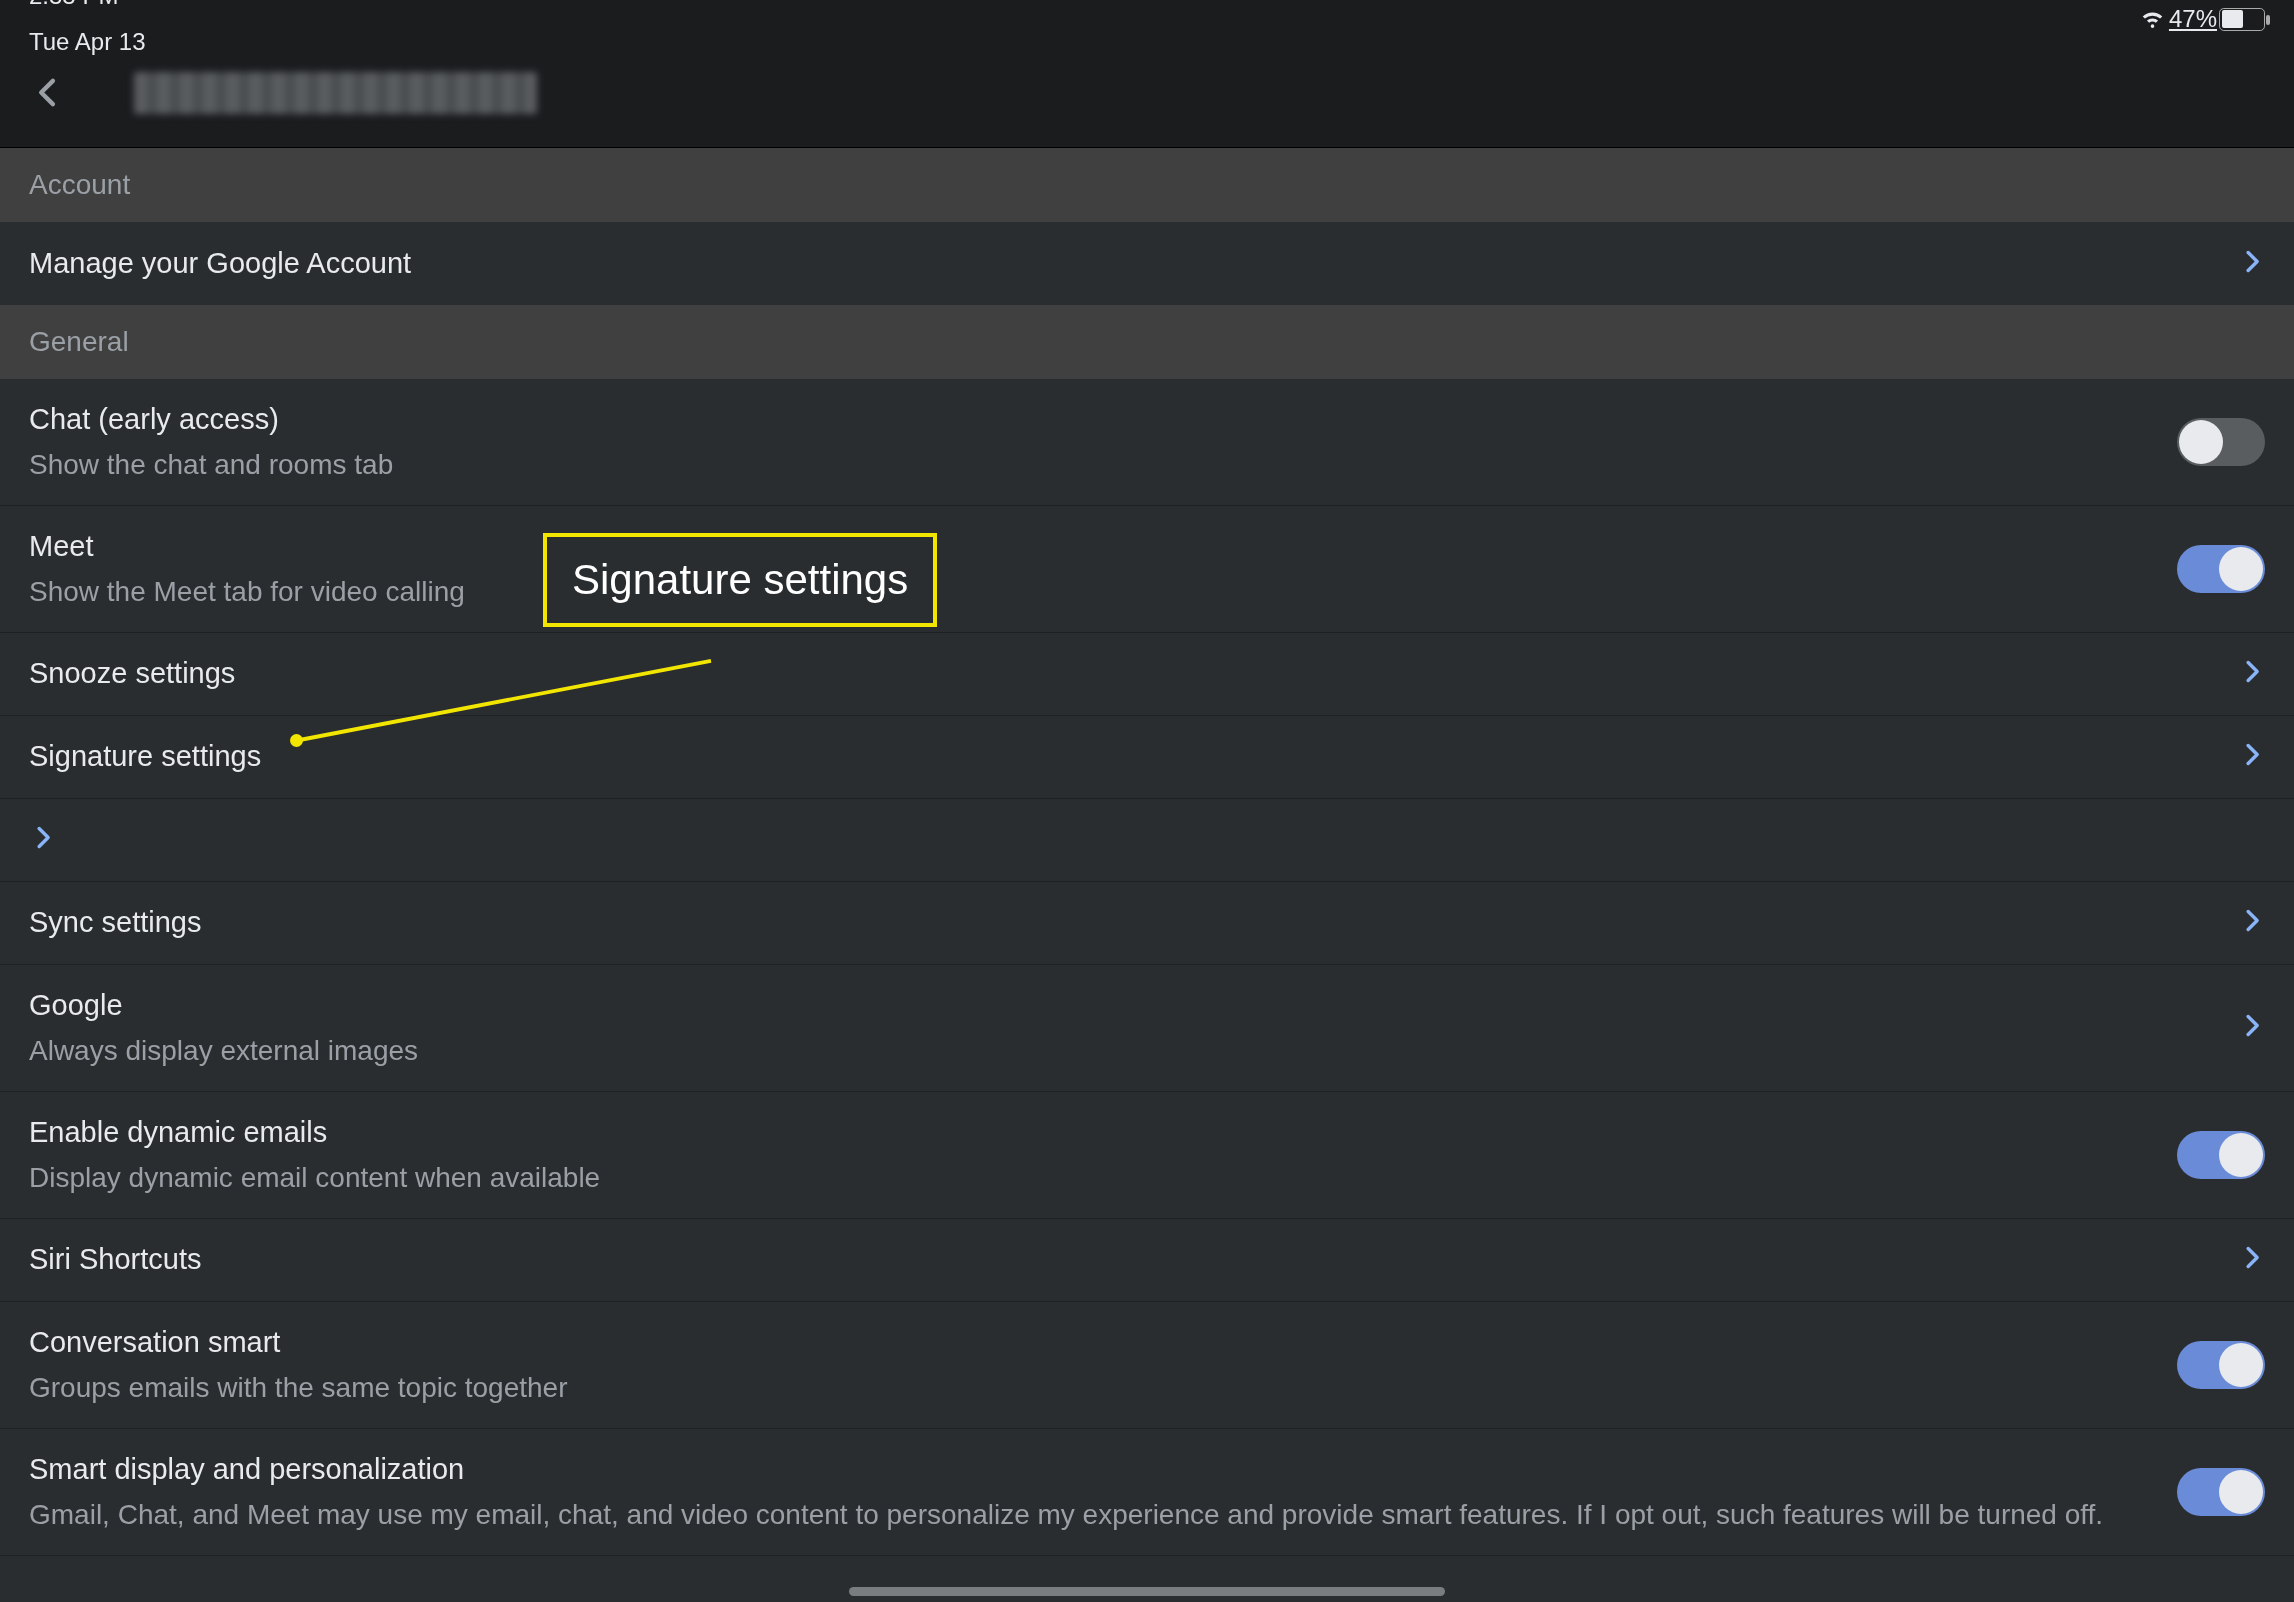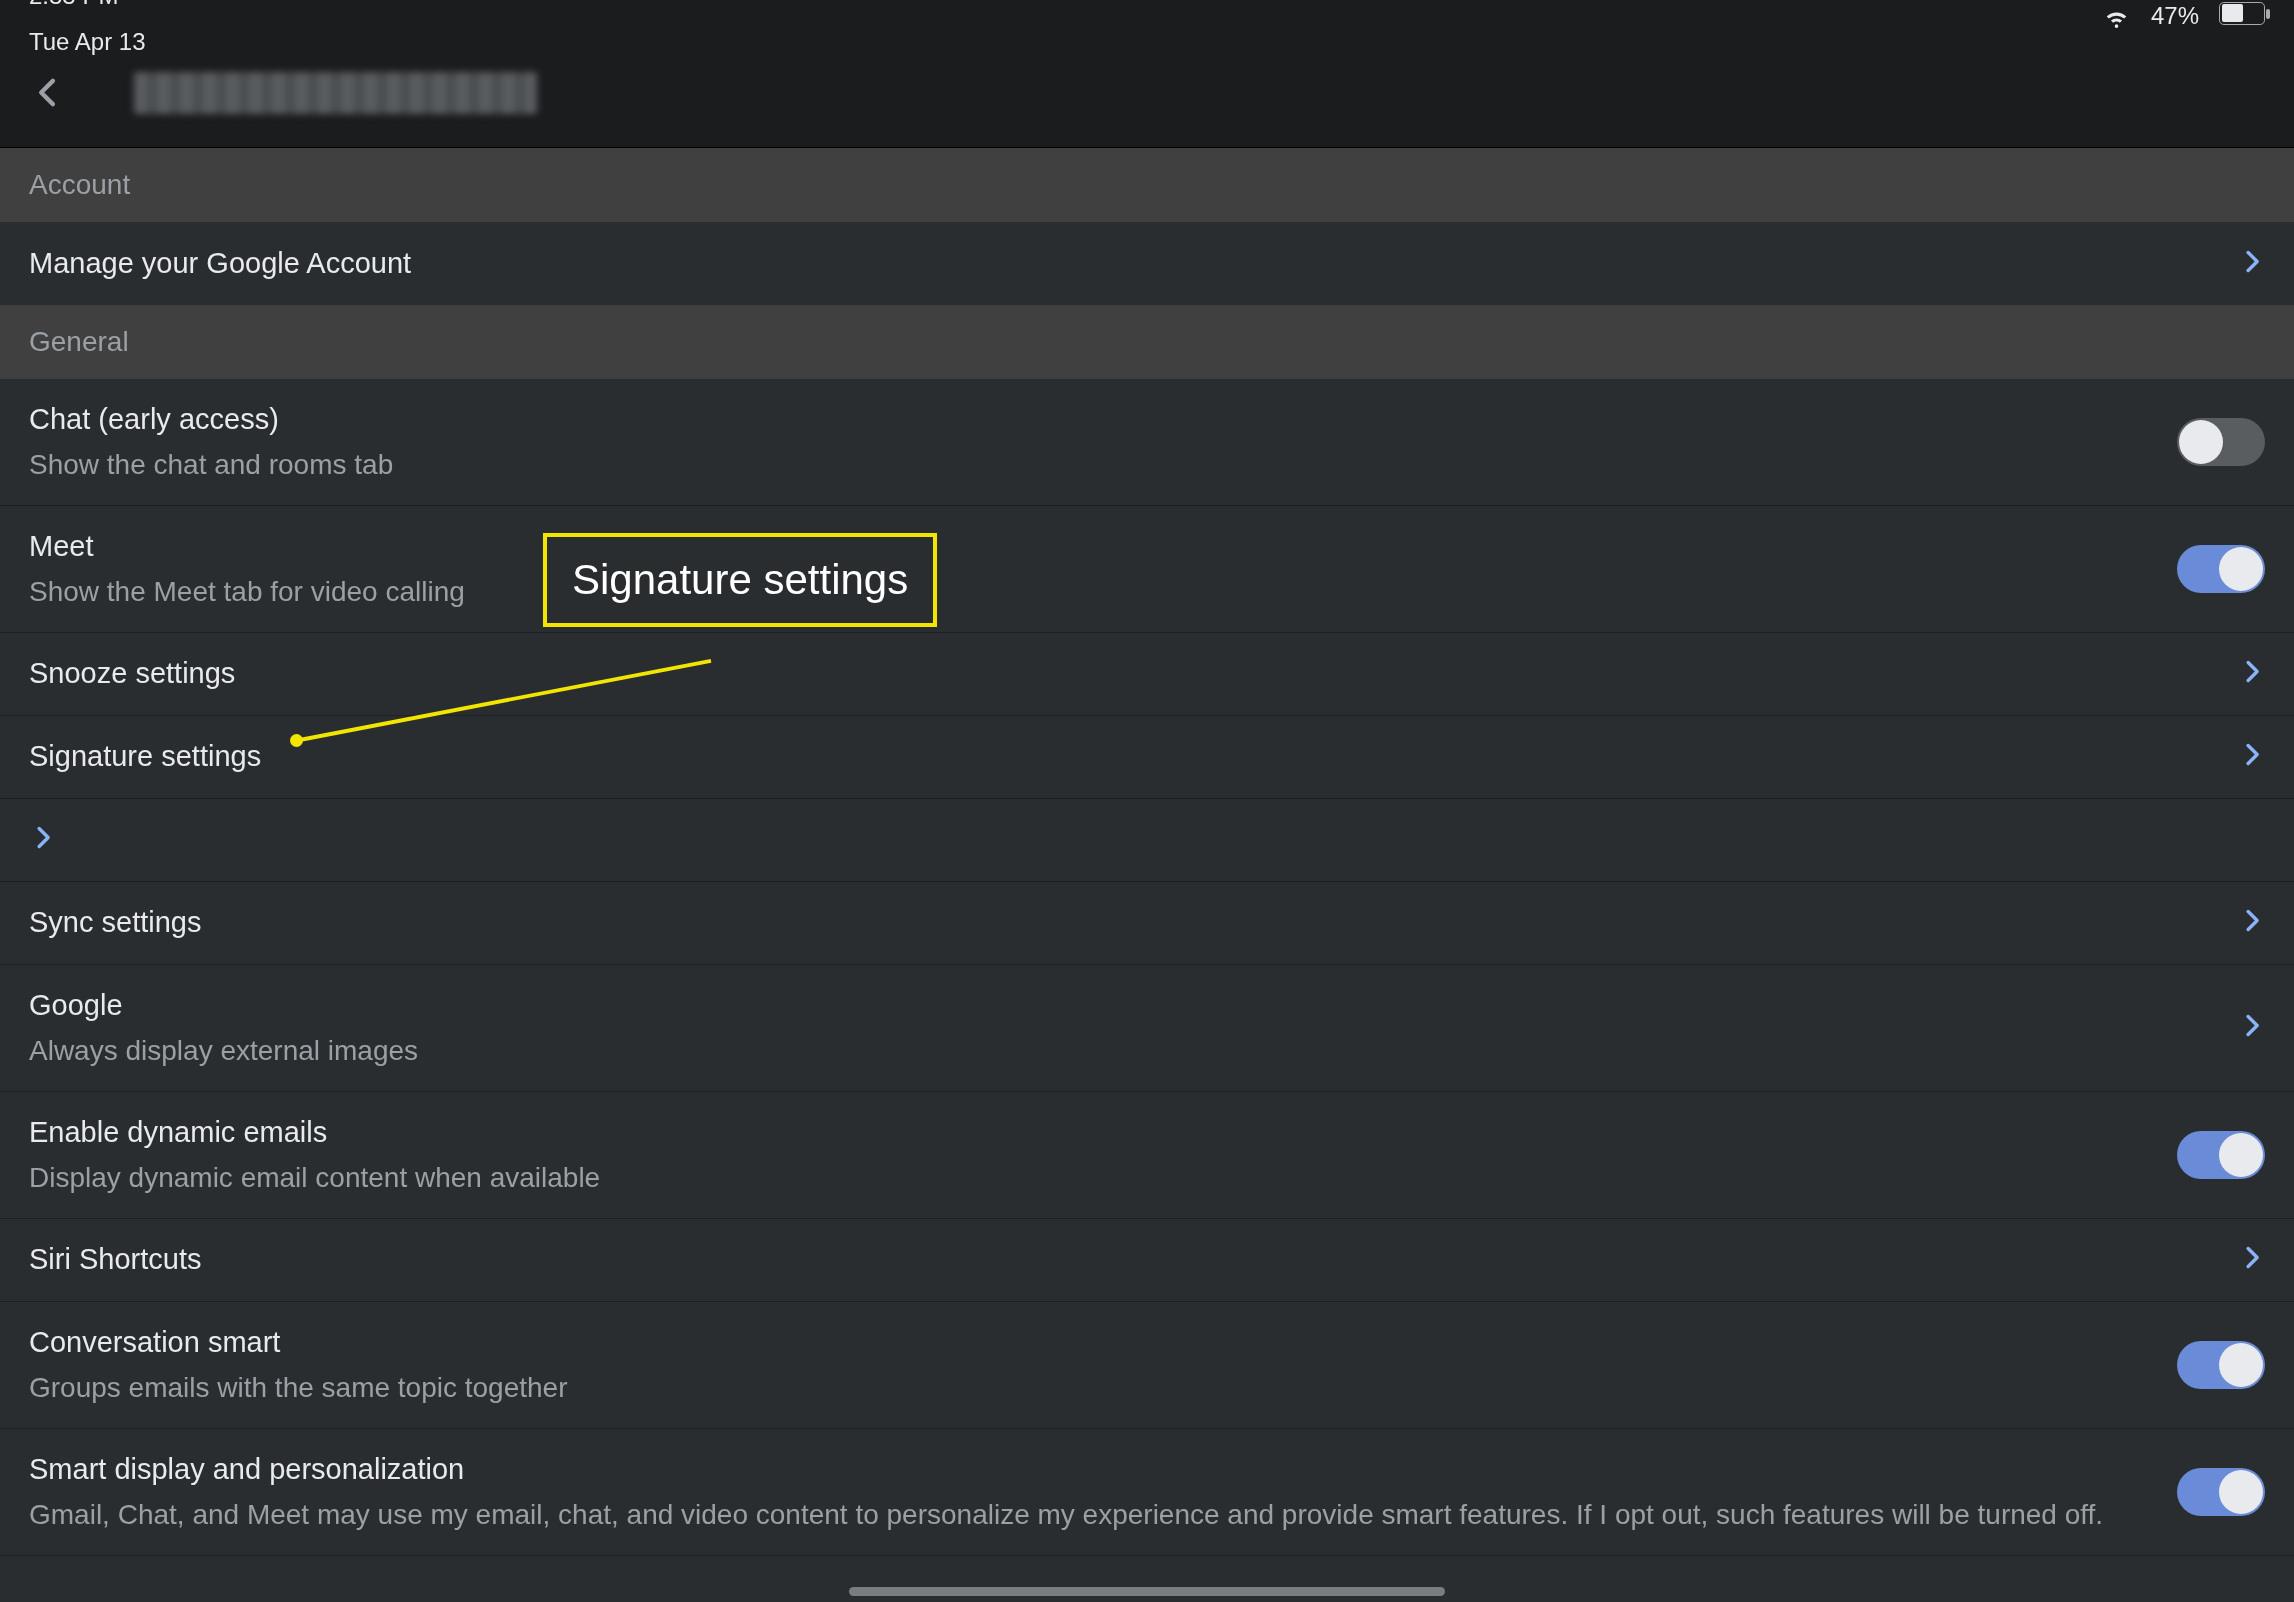--- a/index.html
+++ b/index.html
@@ -16,21 +16,21 @@
     height: 38px;
     display: flex;
     justify-content: space-between;
     align-items: center;
     padding: 0 29px;
     font-size: 24px;
     color: #e8eaed;
     background: #1a1c1e;
   }
   .status-left { display:flex; gap:17.3px; font-weight:400;flex-direction:column;}
-  .status-right { display:flex; align-items:flex-start; gap:20px; }
+  .status-right { display:flex; align-items:center; gap:2px;text-decoration:underline; }
   .wifi-icon svg { width:29px; height:29px; }
   .battery-shell {
     width:46px; height:23px; border:1.9px solid #aaa; border-radius:4.8px;
     position:relative; display:inline-block;
   }
   .battery-fill { position:absolute; left:1.9px; top:1.9px; bottom:1.9px; width:47%; background:#e8eaed; border-radius:1.9px;}
   .battery-tip { position:absolute; right:-5.8px; top:6.7px; width:3.8px; height:9.6px; background:#aaa; border-radius:1.9px;}
   .nav-header {
     height: 110px;
     display:flex;

